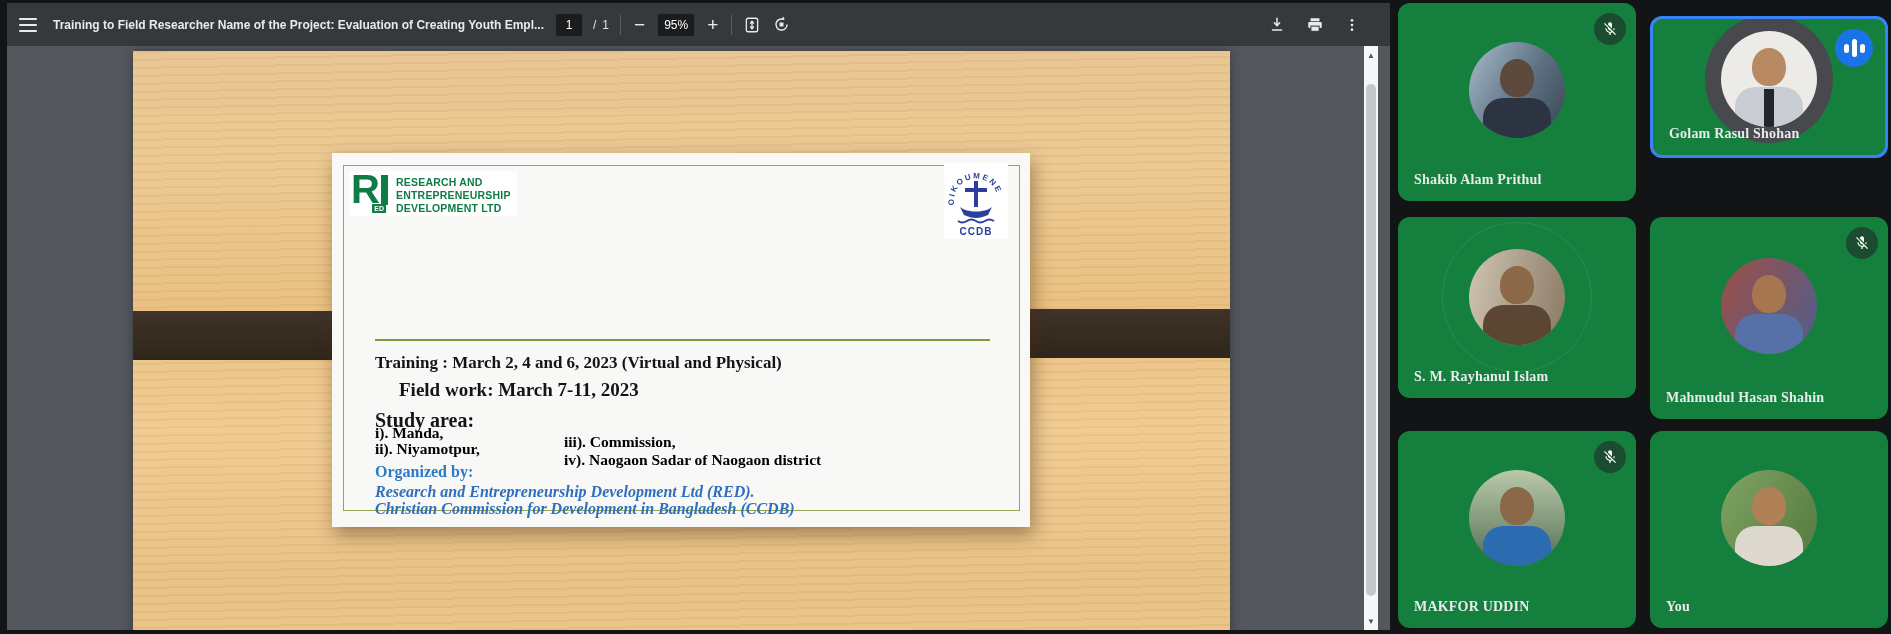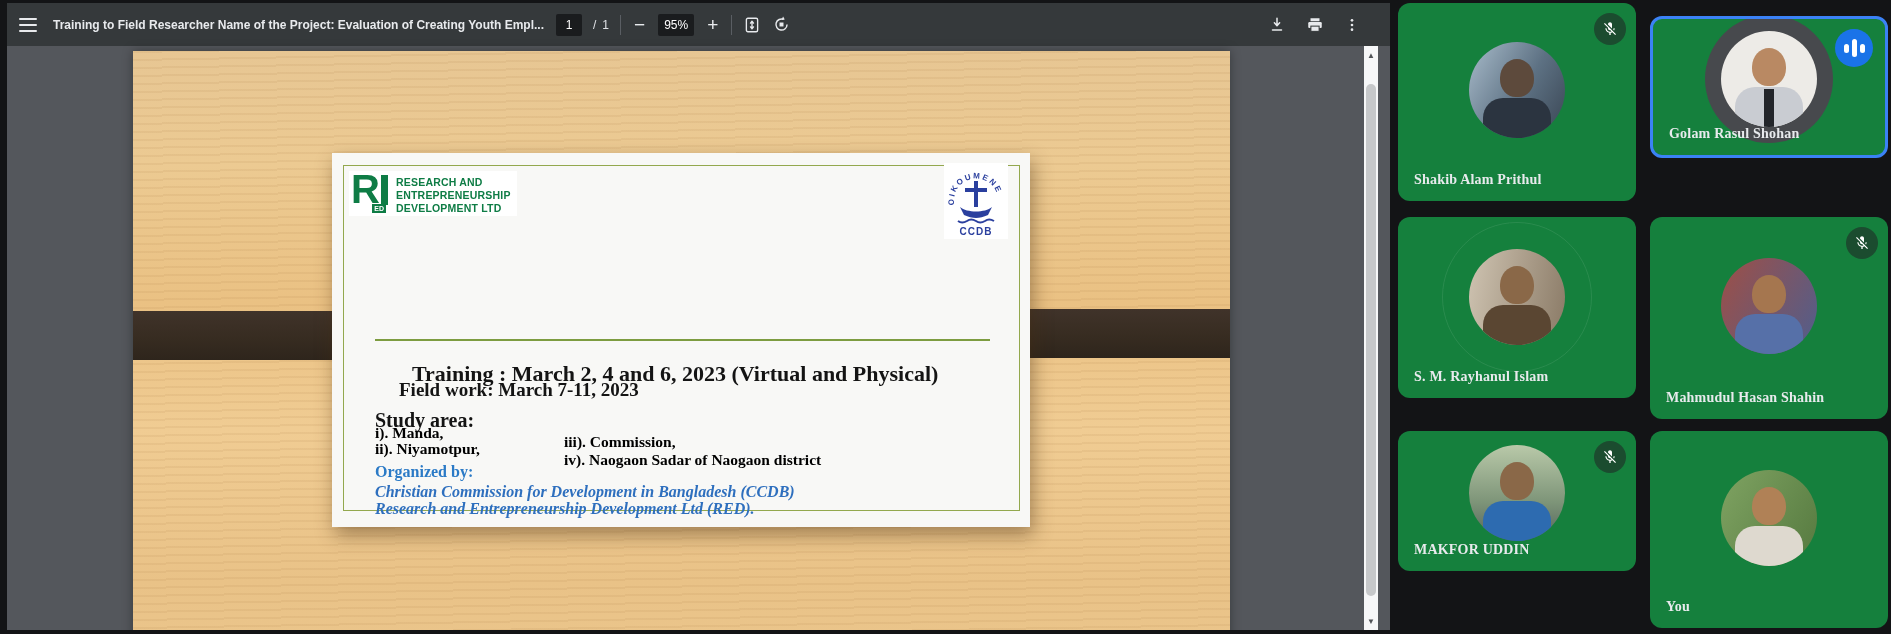--- a/index.html
+++ b/index.html
@@ -58,21 +58,21 @@
 
   .ccdb-logo { position:absolute; right:22px; top:10px; width:64px; height:76px; background:#fff;
                display:flex; align-items:center; justify-content:center; }
 
   .slide-title { position:absolute; left:0; right:0; top:88px; text-align:center;
                  font-family:"Liberation Serif",serif; font-weight:700; font-size:27px;
                  line-height:1.3; color:#21407e; }
   .green-rule { position:absolute; left:43px; right:40px; top:186px; height:2px; background:#7d9c40; }
 
   .sl-serif { font-family:"Liberation Serif",serif; font-weight:700; color:#141414; }
-  .training  { position:absolute; left:43px; top:208px; font-size:22px;margin-left:37px; }
+  .training  { position:absolute; left:43px; top:200px; font-size:17px; }
   .fieldwork { position:absolute; left:43px; top:226px; font-size:19px;margin-left:24px; }
   .study-label { position:absolute; left:43px; top:256px; font-size:20px; }
   .area-col1 { position:absolute; left:43px;  top:272px; font-size:15.5px; line-height:1.05; }
   .area-col2 { position:absolute; left:232px; top:280px; font-size:15.5px; line-height:1.15; }
   .area-col1 div, .area-col2 div { font-family:"Liberation Serif",serif; font-weight:700; }
   .organized { position:absolute; left:43px; top:310px; font-family:"Liberation Serif",serif;
                font-weight:700; font-size:16px; color:#2b7ac6; }
   .org-lines { position:absolute; left:43px; top:330px; font-family:"Liberation Serif",serif;
                font-weight:700; font-style:italic; font-size:16px; line-height:1.08; color:#2e6fbe; }
 
@@ -82,21 +82,21 @@
               justify-content:center; font-size:8px; color:#505357; }
   .sb-up { top:2px; } .sb-down { bottom:2px; }
   .sb-thumb { position:absolute; left:2px; top:38px; width:10px; height:512px; background:#c6c8ca; border-radius:6px; }
 
   
   .tile { position:absolute; width:238px; background:#15803d; border-radius:12px; overflow:hidden;font-family:Liberation Serif, serif; }
   .t1 { left:1398px; top:3px;   height:198px; }
   .t2 { left:1650px; top:16px;   height:142px; border:3px solid #3b82f6; }
   .t3 { left:1398px; top:217px; height:181px; }
   .t4 { left:1650px; top:217px; height:202px; }
-  .t5 { left:1398px; top:431px; height:140px; }
+  .t5 { left:1398px; top:431px; height:197px; }
   .t6 { left:1650px; top:431px; height:197px; }
 
   .tile-name { position:absolute; left:16px; bottom:13px; font-size:14px; font-weight:600;
                color:#e8eaed; letter-spacing:.2px; }
   .halo { position:absolute; left:50%; top:44%; transform:translate(-50%,-50%);
           width:128px; height:128px; border-radius:50%; background:#47494d; }
   .ring { position:absolute; left:50%; top:44%; transform:translate(-50%,-50%);
           width:150px; height:150px; border-radius:50%; border:1px solid rgba(255,255,255,.09); }
   .avatar { position:absolute; left:50%; top:44%; transform:translate(-50%,-50%);
             width:96px; height:96px; border-radius:50%; overflow:hidden; }
@@ -245,22 +245,22 @@
             <div>i). Manda,</div>
             <div>ii). Niyamotpur,</div>
           </div>
           <div class="area-col2">
             <div>iii). Commission,</div>
             <div>iv). Naogaon Sadar of Naogaon district</div>
           </div>
 
           <div class="organized">Organized by:</div>
           <div class="org-lines">
+            <div>Research and Entrepreneurship Development Ltd (RED).</div>
             <div>Christian Commission for Development in Bangladesh (CCDB)</div>
-            <div>Research and Entrepreneurship Development Ltd (RED).</div>
           </div>
         </div>
       </div>
 
       <div class="scrollbar">
         <div class="sb-arrow sb-up">▲</div>
         <div class="sb-thumb"></div>
         <div class="sb-arrow sb-down">▼</div>
       </div>
 

